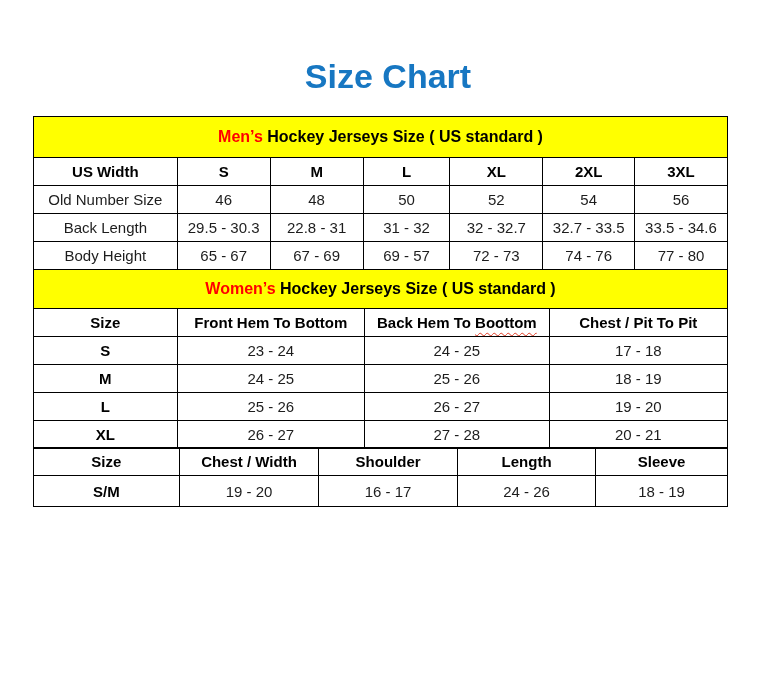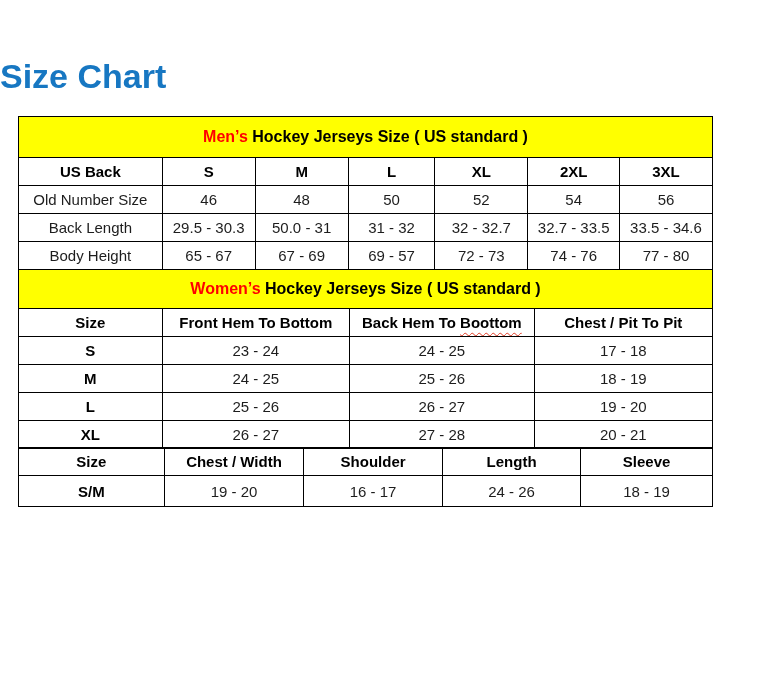--- a/index.html
+++ b/index.html
@@ -9,30 +9,30 @@
     --border-black:#000000;
     --text:#1d1d1d;
   }
   html,body{margin:0;padding:0;}
   body{
     width:776px;height:692px;background:#ffffff;overflow:hidden;
     font-family:"Liberation Sans","DejaVu Sans",sans-serif;
     color:var(--text);
   }
   .title{
-    text-align:left;
+    text-align:center;
     color:var(--title-blue);
     font-size:34px;
     font-weight:700;
     line-height:1.1;
     margin:58px 0 21px 0;
   }
   .chart{
     width:695px;
-    margin-left:18px;
+    margin-left:33px;
   }
   table.tbl{
     width:100%;
     border-collapse:collapse;
     table-layout:fixed;
   }
   table.tbl + table.tbl{margin-top:-1.6px;}
   .tbl th,.tbl td{
     border:1.6px solid var(--border-black);
     text-align:center;
@@ -88,21 +88,21 @@
       <col style="width:12.5%">
         <col style="width:13.4%">
         <col style="width:13.2%">
         <col style="width:13.4%">
     </colgroup>
     <thead>
       <tr>
         <th class="band" colspan="7"><span class="em">Men’s</span><span> Hockey Jerseys Size ( US standard )</span></th>
       </tr>
       <tr class="hdr">
-        <th>US Back</th>
+        <th>US Width</th>
         <th>S</th>
         <th>M</th>
         <th>L</th>
         <th>XL</th>
         <th>2XL</th>
         <th>3XL</th>
       </tr>
     </thead>
     <tbody>
       <tr>
@@ -110,21 +110,21 @@
         <td>46</td>
         <td>48</td>
         <td>50</td>
         <td>52</td>
         <td>54</td>
         <td>56</td>
       </tr>
       <tr>
         <td class="lbl">Back Length</td>
         <td>29.5 - 30.3</td>
-        <td>50.0 - 31</td>
+        <td>22.8 - 31</td>
         <td>31 - 32</td>
         <td>32 - 32.7</td>
         <td>32.7 - 33.5</td>
         <td>33.5 - 34.6</td>
       </tr>
       <tr>
         <td class="lbl">Body Height</td>
         <td>65 - 67</td>
         <td>67 - 69</td>
         <td>69 - 57</td>

